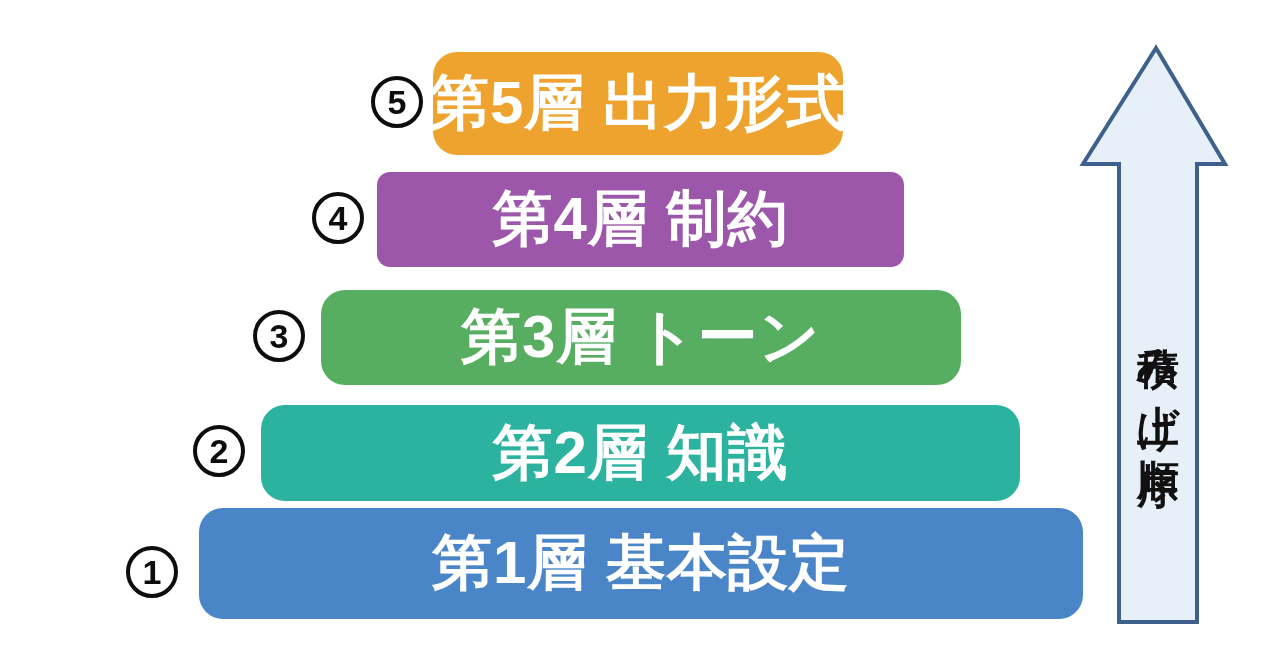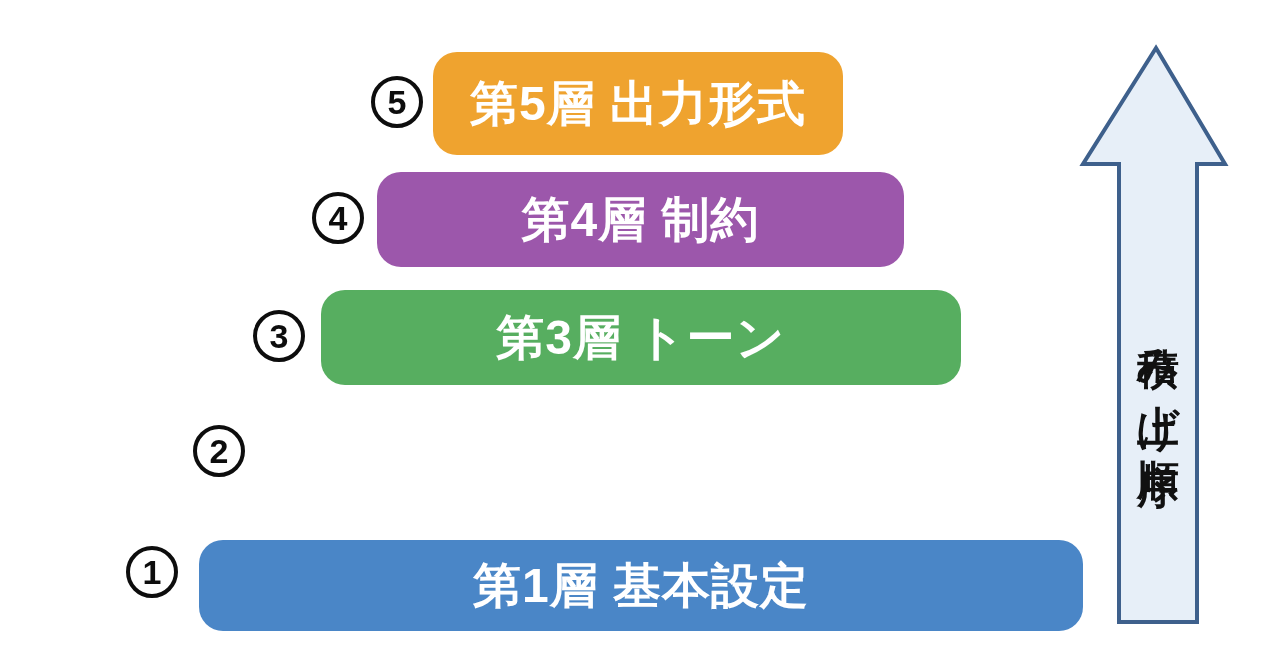--- a/index.html
+++ b/index.html
@@ -9,42 +9,42 @@
     background:#ffffff;
     overflow:hidden;
     font-family:"Liberation Sans","DejaVu Sans",sans-serif;
   }
   .layer-bar{
     position:absolute;
     border-radius:24px;
     display:flex;align-items:center;justify-content:center;
     color:#ffffff;
     font-weight:bold;
-    font-size:48px;
+    font-size:60px;
     letter-spacing:1px;
     white-space:nowrap;
   }
   .num-badge{
     position:absolute;
     width:52px;height:52px;
     box-sizing:border-box;
     border:4px solid #0d0d0d;
     border-radius:50%;
     background:#ffffff;
     display:flex;align-items:center;justify-content:center;
     font-weight:bold;
     font-size:34px;
     color:#0d0d0d;
   }
   
   .bar-5{left:433px;top:52px;width:410px;height:103px;}
-  .bar-4{left:377px;top:172px;width:527px;height:95px;}
+  .bar-4{left:377px;top:172px;width:527px;height:95px;border-radius:13px;}
   .bar-3{left:321px;top:290px;width:640px;height:95px;text-align:center;}
   .bar-2{left:261px;top:405px;width:759px;height:96px;}
-  .bar-1{left:199px;top:540px;width:884px;height:91px;}
+  .bar-1{left:199px;top:508px;width:884px;height:111px;}
   .badge-5{left:371px;top:76px;}
   .badge-4{left:312px;top:192px;}
   .badge-3{left:253px;top:310px;}
   .badge-2{left:193px;top:425px;}
   .badge-1{left:126px;top:546px;}
   .arrow-svg{position:absolute;left:1071px;top:42px;width:162px;height:588px;}
   .arrow-label{
     position:absolute;
     left:1126px;top:215px;
     width:64px;height:320px;
@@ -65,20 +65,23 @@
 
   <div class="layer-bar bar-5" style="background: rgb(239, 163, 47);">
     <span>第5層 出力形式</span>
   </div>
   <div class="layer-bar bar-4" style="background: rgb(156, 87, 171);">
     <span>第4層 制約</span>
   </div>
   <div class="layer-bar bar-3" style="background: rgb(87, 174, 96);">
     <span>第3層 トーン</span>
   </div>
+  <div class="layer-bar bar-2" style="background: rgb(43, 179, 159);">
+    <span>第2層 知識</span>
+  </div>
   <div class="layer-bar bar-1" style="background: rgb(74, 134, 199);">
     <span>第1層 基本設定</span>
   </div>
 
   <div class="num-badge badge-5">5</div>
   <div class="num-badge badge-4">4</div>
   <div class="num-badge badge-3">3</div>
   <div class="num-badge badge-2">2</div>
   <div class="num-badge badge-1">1</div>
 

